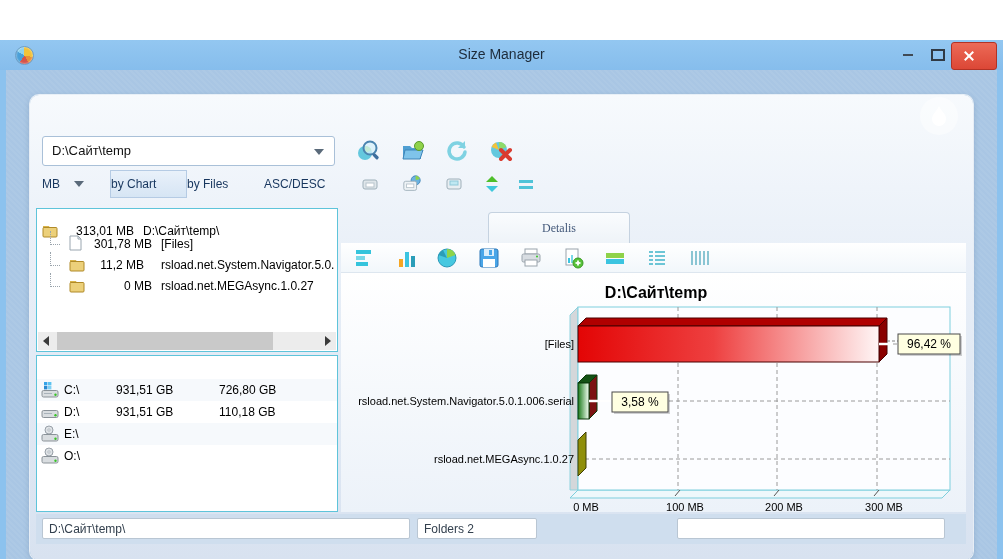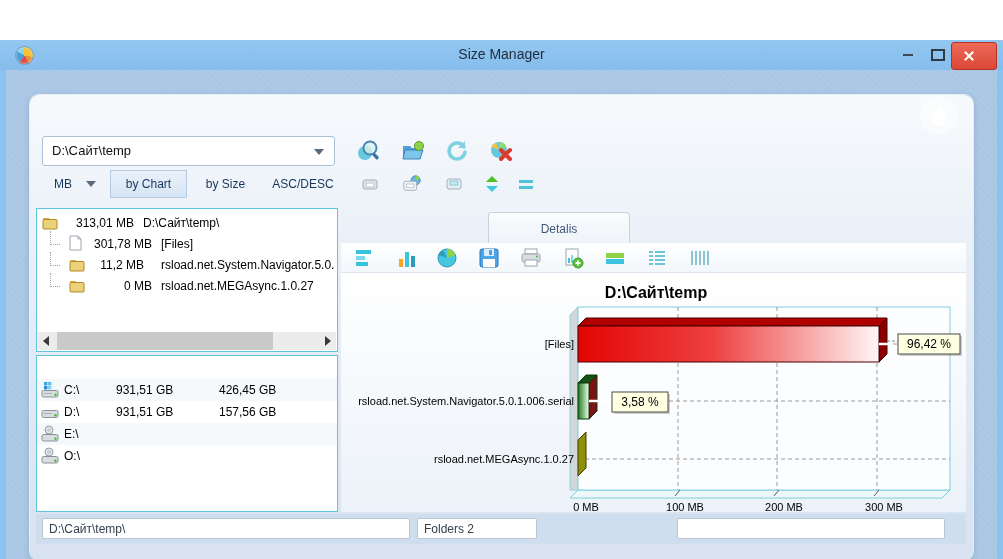--- a/index.html
+++ b/index.html
@@ -34,21 +34,21 @@
   #watermark{left:920px;top:57px;width:38px;height:38px;border-radius:50%;background:rgba(255,255,255,.45);
     display:flex;align-items:center;justify-content:center;}
 
   
   #path-combo{left:42px;top:96px;width:291px;height:28px;background:#fff;border:1px solid #a9c0d8;border-radius:3px;}
   #path-combo .val{position:absolute;left:9px;top:6px;font-size:13px;color:#111;}
   #path-combo .arr{position:absolute;right:10px;top:12px;width:0;height:0;border-left:5px solid transparent;border-right:5px solid transparent;border-top:6px solid #5a6a7a;}
   .tbicon{width:30px;height:30px;top:96px;display:flex;align-items:center;justify-content:center;}
 
   
-  .f-btn{top:130px;height:28px;display:flex;align-items:center;justify-content:center;font-size:12px;color:#17365e;}
+  .f-btn{top:130px;height:28px;display:flex;align-items:center;justify-content:flex-start;font-size:12px;color:#17365e;}
   #btn-unit{left:42px;width:66px;}
   #btn-unit .arr{margin-left:14px;width:0;height:0;border-left:5px solid transparent;border-right:5px solid transparent;border-top:6px solid #5a6a7a;}
   #btn-bysize{left:110px;width:77px;background:linear-gradient(#e9f1fa,#d6e5f4);border:1px solid #b5cbe4;box-sizing:border-box;}
   #btn-byname{left:187px;width:77px;}
   #btn-ascdesc{left:264px;width:78px;}
   .f-icon{top:134px;width:20px;height:20px;display:flex;align-items:center;justify-content:center;}
 
   
   #tree-panel{left:36px;top:168px;width:302px;height:144px;background:#fff;border:1px solid #5ec4da;box-sizing:border-box;}
   .trow{position:absolute;height:20px;font-size:12px;color:#000;}
@@ -66,21 +66,21 @@
   #drives-head{position:absolute;left:0;top:0;width:100%;height:22px;background:linear-gradient(#fbfdfe,#edf2f7);border-bottom:1px solid #d8e1ea;}
   #drives-head span{position:absolute;top:4px;font-size:12px;color:#7d93ab;}
   .hsep{position:absolute;top:3px;width:1px;height:15px;background:#c8d2dc;}
   .drow{position:absolute;left:0;width:100%;height:22px;font-size:12px;color:#000;}
   .drow.alt{background:#f6f9fc;}
   .drow span{position:absolute;top:4px;}
   .dicon{position:absolute;left:4px;top:2px;}
   #tab-chart{left:346px;top:170px;width:140px;height:34px;background:linear-gradient(#cdddef,#b2cbe5);border:1px solid #8fafcf;border-bottom:none;border-radius:4px 4px 0 0;
      display:flex;align-items:center;justify-content:center;font-size:12px;font-weight:bold;color:#1c3c66;box-sizing:border-box;}
   #tab-details{left:488px;top:172px;width:142px;height:32px;background:linear-gradient(#fafcfe,#eef3f8);border:1px solid #c5d2e0;border-bottom:none;border-radius:4px 4px 0 0;
-     display:flex;align-items:center;justify-content:center;font-size:12px;color:#44597a;box-sizing:border-box;}
+     display:flex;align-items:center;justify-content:center;font-size:12px;color:#44597a;box-sizing:border-box;font-family:Liberation Serif, serif;}
   #chart-toolbar{left:341px;top:203px;width:625px;height:30px;background:linear-gradient(#ffffff,#f2f7fb);border-bottom:1px solid #dde6ef;box-sizing:border-box;}
   .cicon{position:absolute;top:3px;width:24px;height:24px;display:flex;align-items:center;justify-content:center;}
 
   
   #chart-region{left:341px;top:233px;width:625px;height:239px;background:linear-gradient(#ffffff,#ecf2f9);}
 
   
   #statusbar{left:36px;top:474px;width:930px;height:30px;background:#cfdeee;}
   .sfield{position:absolute;top:4px;height:21px;background:#fff;border:1px solid #b9c6d3;border-radius:2px;box-sizing:border-box;
      font-size:12px;color:#33404e;display:flex;align-items:center;padding-left:6px;white-space:nowrap;overflow:hidden;}
@@ -158,21 +158,21 @@
   </div>
 
   <div id="btn-unit" class="abs f-btn">
     <span>MB</span>
     <span class="arr"></span>
   </div>
   <div id="btn-bysize" class="abs f-btn">
       <span>by Chart</span>
     </div>
   <div id="btn-byname" class="abs f-btn">
-      <span>by Size</span>
+      <span>by Files</span>
     </div>
   <div id="btn-ascdesc" class="abs f-btn">
       <span>ASC/DESC</span>
     </div>
 
   <div class="abs f-icon" style="left:360px;">
     <svg width="20" height="20" viewBox="0 0 20 20">
       <rect x="3" y="6" width="14" height="9" rx="2" fill="#dfe6ea" stroke="#9fb0ba"></rect>
         <rect x="6" y="9" width="8" height="4" fill="#fff" stroke="#b8c4cc"></rect>
     </svg>
@@ -198,21 +198,21 @@
     </svg>
   </div>
   <div class="abs f-icon" style="left:516px;">
     <svg width="18" height="14" viewBox="0 0 18 14">
       <rect x="2" y="3" width="14" height="3" fill="#4fc3d8"></rect>
         <rect x="2" y="9" width="14" height="3" fill="#4fc3d8"></rect>
     </svg>
   </div>
 
   <div id="tree-panel" class="abs">
-    <div class="trow" style="left:0;top:4px;width:300px;text-decoration:underline;">
+    <div class="trow" style="left:0;top:12px;width:300px;text-decoration:underline;">
       <svg class="abs" style="left:5px;top:2px;" width="16" height="15" viewBox="0 0 16 15">
           <path d="M1 3 h6 l1 2 h-7 Z" fill="#d9b44a"></path>
           <rect x="1" y="4.5" width="14" height="9.5" rx="1" fill="#ecd07a" stroke="#b08a28"></rect>
         </svg>
       <span class="tsize" style="left:25px;width:72px;">313,01 MB</span>
       <span class="tname" style="left:106px;width:192px;">D:\Сайт\temp\</span>
     </div>
     <div class="trow" style="left:0;top:25px;width:260px;">
       <span class="conn" style="left:13px;top:-3px;"></span>
       <svg class="abs" style="left:32px;top:1px;" width="13" height="16" viewBox="0 0 13 16">
@@ -253,31 +253,31 @@
         <rect x="3" y="1" width="3.4" height="3.4" fill="#35a3e8"></rect>
           <rect x="7" y="1" width="3.4" height="3.4" fill="#5bc2f0"></rect>
           <rect x="3" y="5" width="3.4" height="3.4" fill="#2a8ad0"></rect>
           <rect x="7" y="5" width="3.4" height="3.4" fill="#7fd0f4"></rect>
         <rect x="1" y="9.5" width="16" height="6.5" rx="1.5" fill="#d9dde0" stroke="#8a9298"></rect>
           <line x1="3" y1="12.5" x2="11" y2="12.5" stroke="#a8b2ba"></line>
           <circle cx="14.5" cy="13.8" r="1.2" fill="#36c426"></circle>
       </svg>
       <span style="left:27px;">C:\</span>
       <span style="left:79px;">931,51 GB</span>
-      <span style="left:182px;">426,45 GB</span>
+      <span style="left:182px;">726,80 GB</span>
     </div>
     <div class="drow" style="top:45px;">
       <svg class="dicon" width="18" height="18" viewBox="0 0 18 18">
         <rect x="1" y="7.5" width="16" height="7" rx="1.5" fill="#d9dde0" stroke="#8a9298"></rect>
           <line x1="3" y1="10.5" x2="11" y2="10.5" stroke="#a8b2ba"></line>
           <circle cx="14.5" cy="12.2" r="1.2" fill="#36c426"></circle>
       </svg>
       <span style="left:27px;">D:\</span>
       <span style="left:79px;">931,51 GB</span>
-      <span style="left:182px;">157,56 GB</span>
+      <span style="left:182px;">110,18 GB</span>
     </div>
     <div class="drow alt" style="top:67px;">
       <svg class="dicon" width="18" height="18" viewBox="0 0 18 18">
         <circle cx="8" cy="5" r="4" fill="#dfe3e6" stroke="#98a0a8"></circle>
           <circle cx="8" cy="5" r="1.2" fill="#fff" stroke="#b0b8c0"></circle>
         <rect x="1" y="9.5" width="16" height="6.5" rx="1.5" fill="#d9dde0" stroke="#8a9298"></rect>
           <circle cx="14.5" cy="13.8" r="1.2" fill="#36c426"></circle>
       </svg>
       <span style="left:27px;">E:\</span>
     </div>

